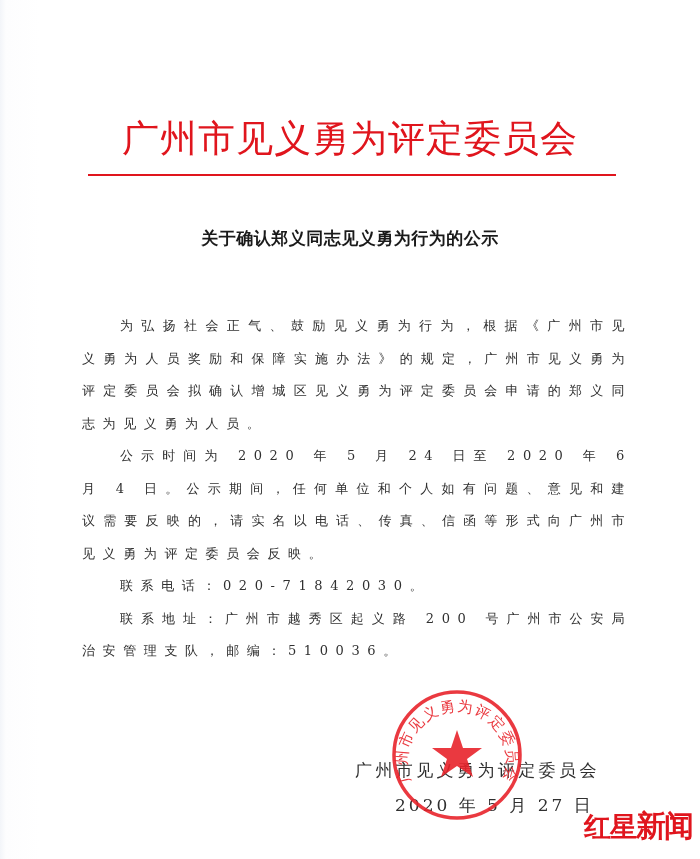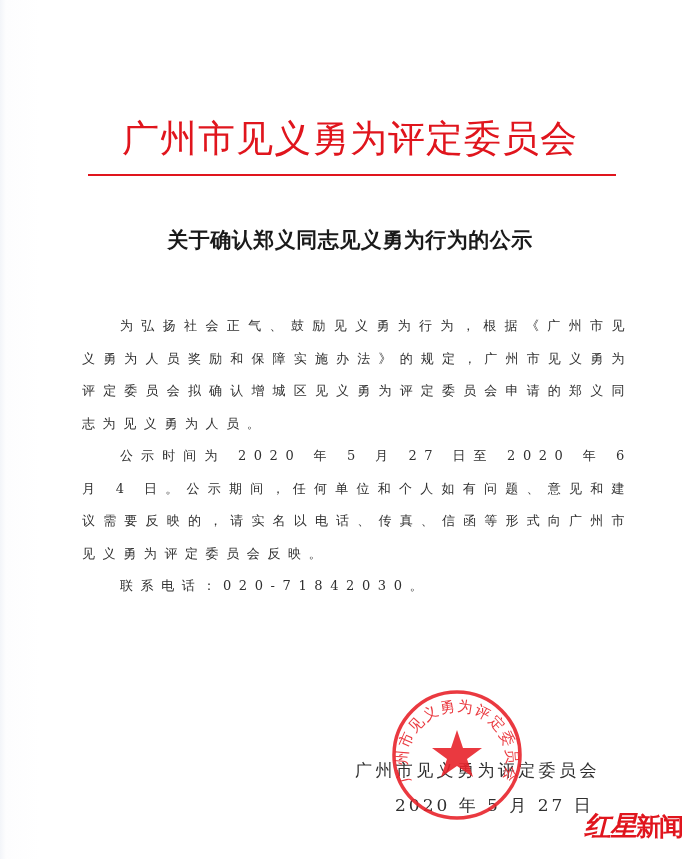--- a/index.html
+++ b/index.html
@@ -19,23 +19,23 @@
     font-size: 37px; letter-spacing: 1px;
     line-height: 50px;
   }
   .header-rule {
     position: absolute; left: 88px; width: 528px; top: 174px; height: 2px;
     background: #e0151d;
   }
   .doc-title {
     position: absolute; left: 0; width: 700px; top: 224px;
     text-align: center;
-    font-family: Liberation Sans, sans-serif;
+    font-family: Liberation Mono, monospace;
     font-weight: bold;
-    font-size: 21px; line-height: 32px; letter-spacing: 0.5px;
+    font-size: 17px; line-height: 32px; letter-spacing: 0.5px;
     color: #1a1a1a;
   }
   .body-text {
     position: absolute; left: 82px; width: 550px; top: 310px;
     font-size: 13px; line-height: 32.5px;
     letter-spacing: 7.6px;
     color: #303030;
   }
   .body-text p { margin: 0; text-indent: 38px; text-align: justify; }
   .attachment {
@@ -55,52 +55,53 @@
   .seal {
     position: absolute; left: 390px; top: 688px; width: 134px; height: 134px;
     z-index: 3; pointer-events: none;
   }
   .logo {
     position: absolute; left: 584px; top: 806px;
     font-family: "DejaVu Serif", serif; font-weight: bold;
     font-size: 27px; color: #e0151d; letter-spacing: -1px;
     line-height: 40px;
   }
-  .logo .small { font-size: 25px; letter-spacing: -2px; }
+  .logo .small { font-size: 30px; letter-spacing: -2px; }
 </style>
 </head>
 <body>
 
 <div class="page">
 
   <div class="header-title">广州市见义勇为评定委员会</div>
   <div class="header-rule"></div>
 
   <div class="doc-title">关于确认郑义同志见义勇为行为的公示</div>
 
   <div class="body-text">
     <p>为弘扬社会正气、鼓励见义勇为行为，根据《广州市见义勇为人员奖励和保障实施办法》的规定，广州市见义勇为评定委员会拟确认增城区见义勇为评定委员会申请的郑义同志为见义勇为人员。</p>
-    <p>公示时间为 2020 年 5 月 27 日至 2020 年 6 月 4 日。公示期间，任何单位和个人如有问题、意见和建议需要反映的，请实名以电话、传真、信函等形式向广州市见义勇为评定委员会反映。</p>
+    <p>公示时间为 2020 年 5 月 24 日至 2020 年 6 月 4 日。公示期间，任何单位和个人如有问题、意见和建议需要反映的，请实名以电话、传真、信函等形式向广州市见义勇为评定委员会反映。</p>
     <p>联系电话：020-71842030。</p>
+    <p>联系地址：广州市越秀区起义路 200 号广州市公安局治安管理支队，邮编：510036。</p>
   </div>
 
 
   <div class="signer">广州市见义勇为评定委员会</div>
   <div class="sign-date">2020 年 5 月 27 日</div>
 
   <svg class="seal" viewBox="0 0 134 134" xmlns="http://www.w3.org/2000/svg">
     <defs>
       <path id="sealArc" d="M 22 95 A 50 50 0 1 1 112 95" fill="none"></path>
     </defs>
     <circle cx="67" cy="67" r="63" fill="none" stroke="#e8242b" stroke-width="3.5" opacity="0.9"></circle>
     <text font-family="DejaVu Serif, serif" font-size="15" fill="#e8242b" opacity="0.9" letter-spacing="1.5">
       <textPath href="#sealArc" startOffset="50%" text-anchor="middle">广州市见义勇为评定委员会</textPath>
     </text>
     <g>
       <polygon points="67,42 73,60 92,60 77,71 83,89 67,78 51,89 57,71 42,60 61,60" fill="#e8242b" opacity="0.9"></polygon>
     </g>
   </svg>
 
   <div class="logo">
-    <span style="font-style: italic;">红星</span><span class="small">新闻</span>
+    <span style="">红星</span><span class="small">新闻</span>
   </div>
 
 </div>
 
 </body></html>

